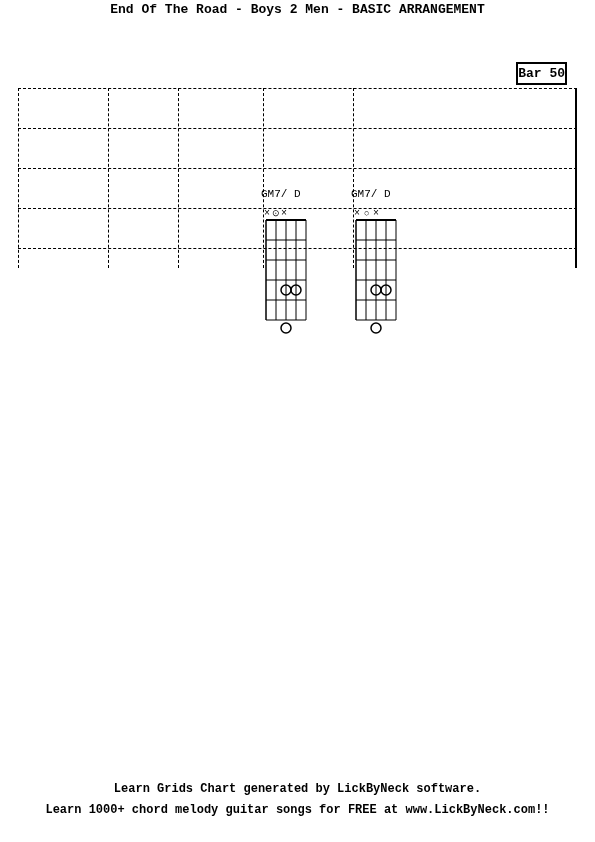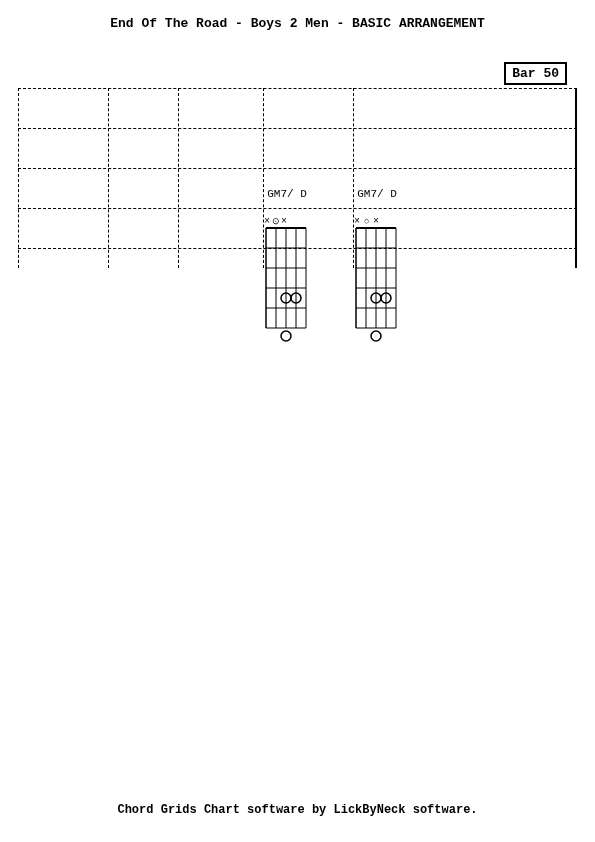--- a/index.html
+++ b/index.html
@@ -7,32 +7,31 @@
       width: 595px;
       height: 842px;
       background: #fff;
       font-family: 'Courier New', Courier, monospace;
       position: relative;
       overflow: hidden;
     }
 
     .page-header {
       text-align: center;
-      padding-top: 14px;
       font-size: 13px;
       font-weight: bold;
       line-height: 1.6;
     }
 
     .bar-label {
       position: absolute;
       top: 62px;
       right: 28px;
       border: 2px solid #000;
-      padding: 2px 6px;
+      padding: 2px 0;
       font-size: 13px;
       font-weight: bold;
       font-family: 'Courier New', Courier, monospace;
     }
 
     
     .staff-area {
       position: absolute;
       top: 88px;
       left: 18px;
@@ -63,22 +62,21 @@
       position: absolute;
       left: 0;
       right: 0;
       height: 1px;
       border-top: 1px dashed #000;
     }
 
     .chord-name {
       font-size: 11px;
       font-family: 'Courier New', Courier, monospace;
-      text-align: center;
-      margin-bottom: 14px;
+      margin-bottom: 6px;
       font-weight: normal;
     }
 
     
     .page-footer {
       position: absolute;
       bottom: 20px;
       left: 0;
       right: 0;
       text-align: center;
@@ -169,14 +167,15 @@
 
       <circle cx="25" cy="84" r="5" fill="none" stroke="#000" stroke-width="1.5"></circle>
       <circle cx="35" cy="84" r="5" fill="none" stroke="#000" stroke-width="1.5"></circle>
 
       <circle cx="25" cy="122" r="5" fill="none" stroke="#000" stroke-width="1.5"></circle>
     </svg>
   </div>
 </div>
 
 <div class="page-footer">
-  <div class="bold-line">Chord Grids Chart software by LickByNeck software.</div>
+  <div class="bold-line">Learn Grids Chart generated by LickByNeck software.</div>
+  <div class="bold-line">Learn 1000+ chord melody guitar songs for FREE at www.LickByNeck.com!!</div>
 </div>
 
 </body></html>

